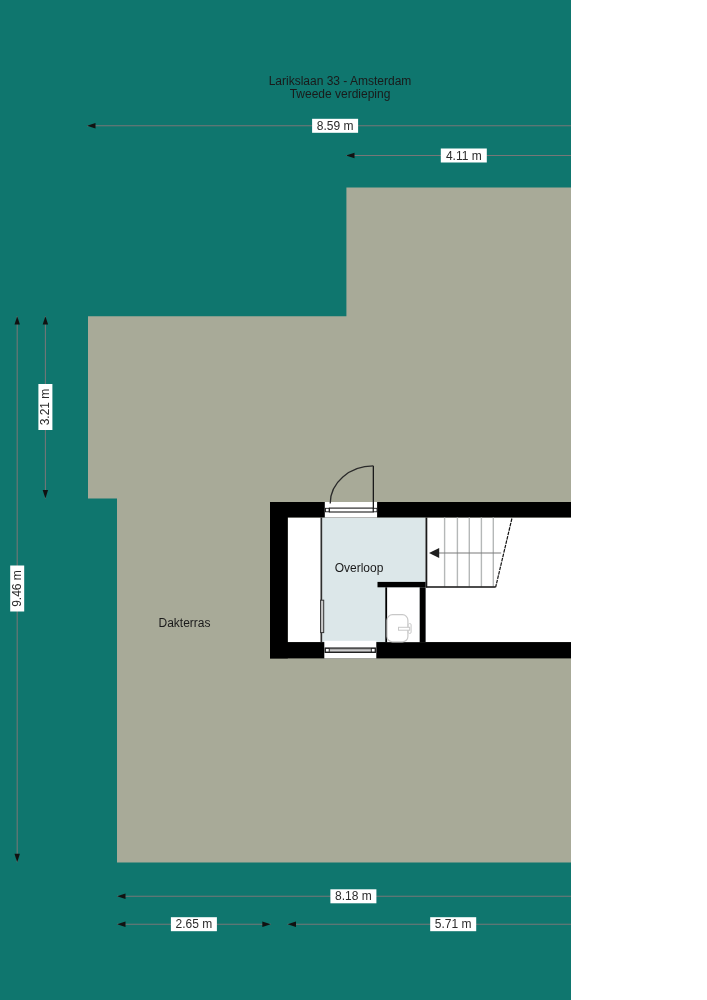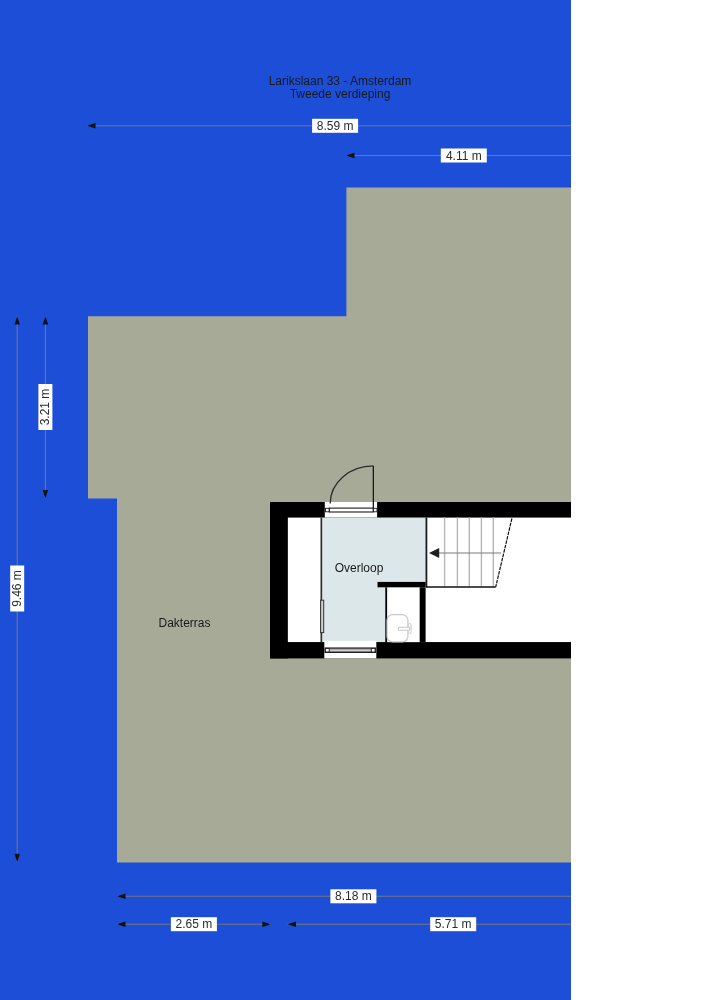--- a/index.html
+++ b/index.html
@@ -1,16 +1,16 @@
 <!DOCTYPE html>
 <html><head>
 <meta charset="utf-8">
 <style>
 html,body{margin:0;padding:0;background:#fff;}
-#page{position:relative;width:571px;height:1000px;background:#1d4ed8;overflow:hidden;}
+#page{position:relative;width:571px;height:1000px;background:#0f766e;overflow:hidden;}
 svg{position:absolute;left:0;top:0;}
 text{font-family:"Liberation Sans",sans-serif;}
 </style>
 </head>
 <body>
 <div id="page">
 <svg width="707" height="1000" viewBox="0 0 707 1000">
 
 <polygon points="88,316.2 346.4,316.2 346.4,187.4 583,187.4 583,502 590,502 590,862.5 117,862.5 117,498.4 88,498.4" fill="#a8aa98"></polygon>
 

